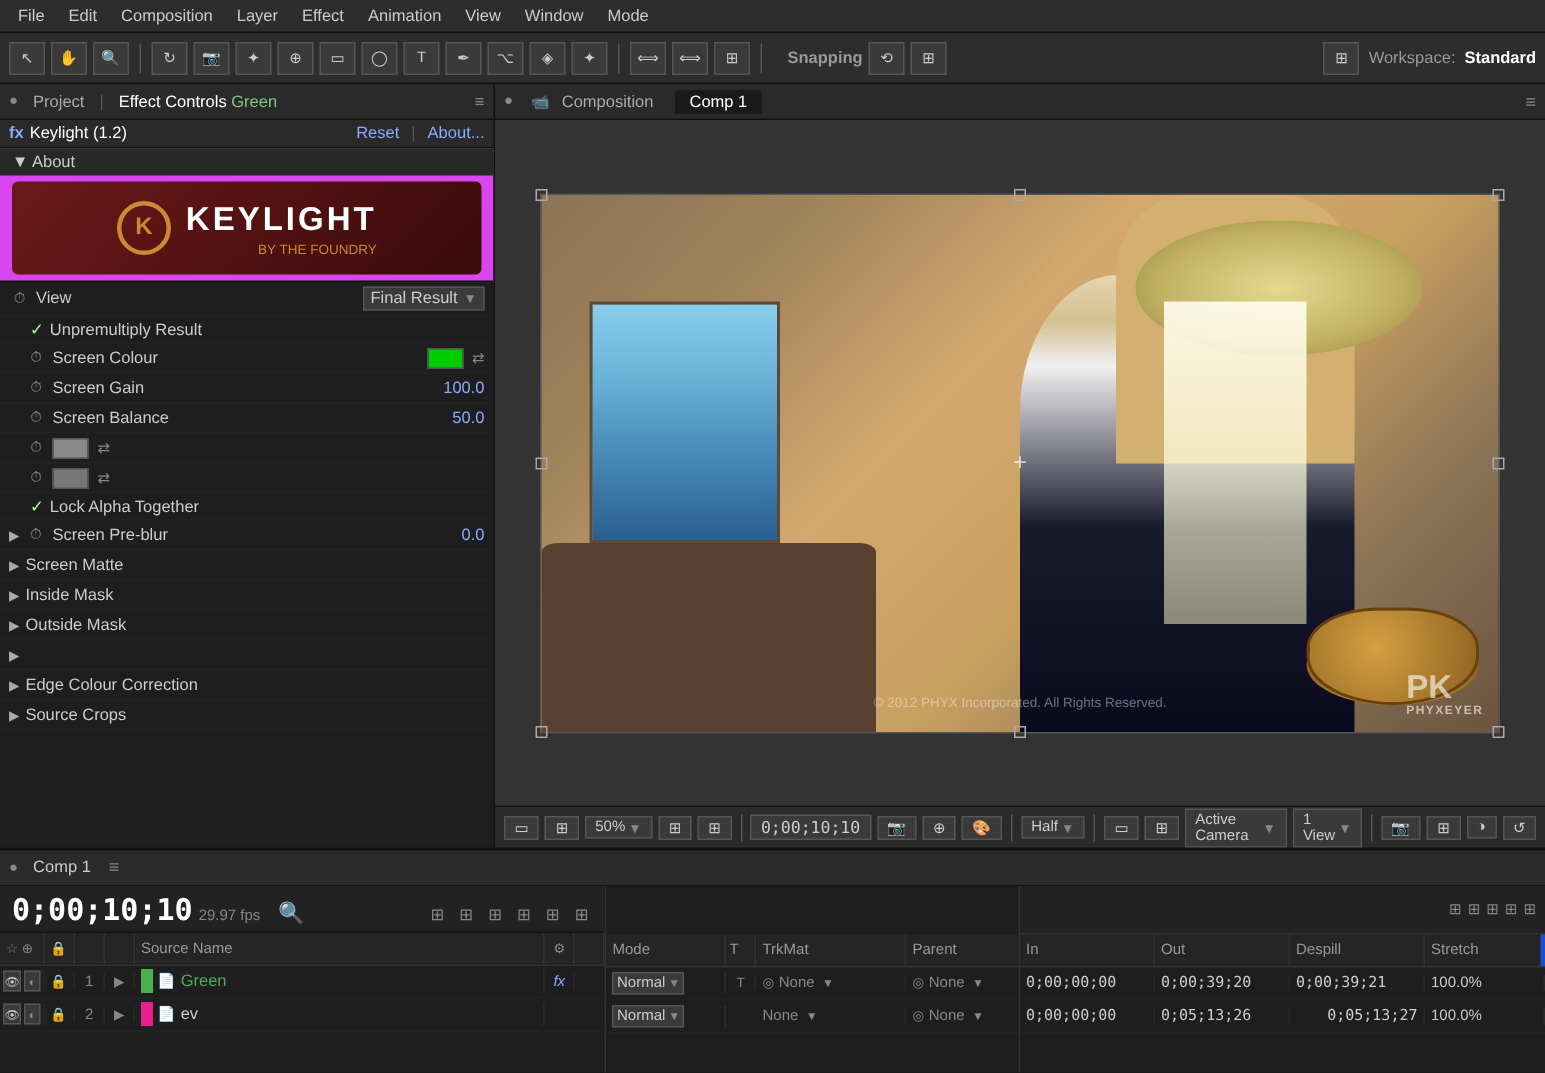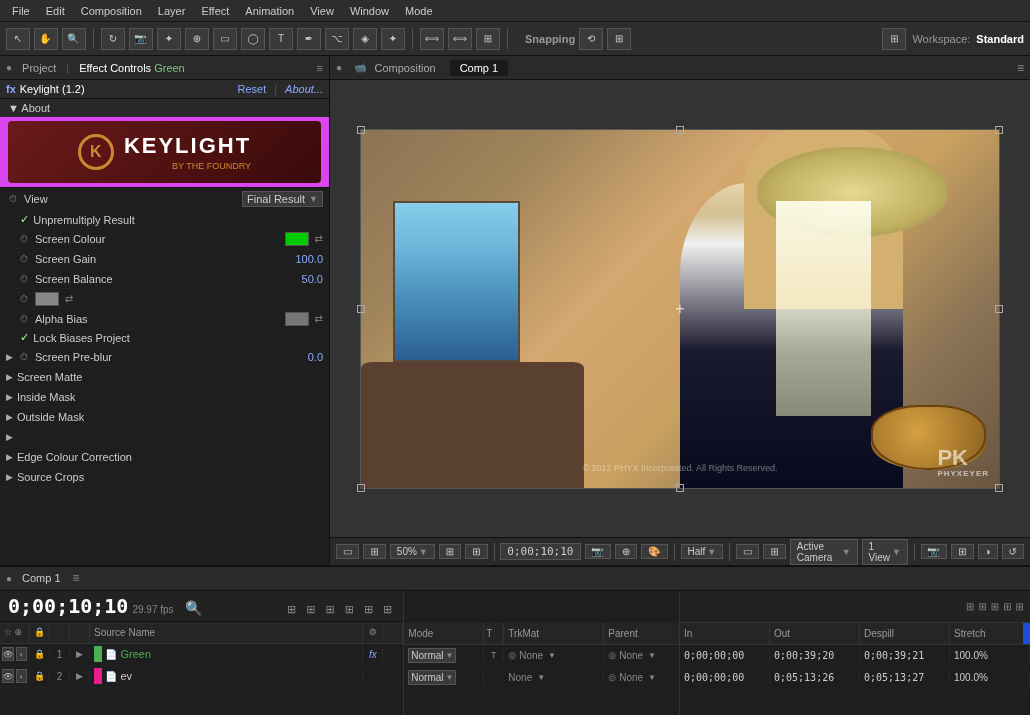--- a/index.html
+++ b/index.html
@@ -25,21 +25,21 @@
     .panel-tab { color: #aaa; font-size: 11px; padding: 0 6px; }
     .panel-tab.active { color: #fff; }
     .panel-close { color: #888; font-size: 10px; margin-right: 4px; }
 
     .layer-label { background: #252525; padding: 2px 8px; font-size: 11px; color: #aaa; border-bottom: 1px solid #111; }
 
     .keylight-header { background: #2a2a2a; padding: 3px 6px; display: flex; align-items: center; justify-content: space-between; border-bottom: 1px solid #111; }
     .keylight-fx { color: #88aaff; font-size: 11px; font-weight: bold; }
     .keylight-name { font-size: 11px; color: #fff; margin-left: 4px; }
     .keylight-reset { color: #88aaff; font-size: 11px; cursor: pointer; }
-    .keylight-about { color: #88aaff; font-size: 11px; cursor: pointer; font-style: italic; }
+    .keylight-about { color: #88aaff; font-size: 11px; cursor: pointer; }
 
     .about-section { background: #d946ef; padding: 0; border-bottom: 1px solid #111; }
     .about-label { padding: 3px 8px; font-size: 11px; color: #ccc; background: #282828; }
     .keylight-logo { background: linear-gradient(135deg, #6b1a1a 0%, #3a0a0a 100%); padding: 12px 20px; display: flex; align-items: center; justify-content: center; margin: 4px 8px; border-radius: 4px; }
     .keylight-logo-circle { width: 36px; height: 36px; border: 3px solid #cc8833; border-radius: 50%; display: flex; align-items: center; justify-content: center; color: #cc8833; font-size: 16px; font-weight: bold; margin-right: 10px; }
     .keylight-logo-text { color: #ffffff; font-size: 22px; font-weight: bold; letter-spacing: 2px; }
     .keylight-logo-sub { color: #cc8833; font-size: 9px; display: block; text-align: right; margin-top: 2px; }
 
     .effect-params { flex: 1; overflow-y: auto; }
     .param-row { display: flex; align-items: center; padding: 2px 6px; border-bottom: 1px solid #222; min-height: 20px; }
@@ -257,28 +257,27 @@
       <div class="param-row">
         <span class="param-expand"></span>
         <span class="param-icon">⏱</span>
         <div class="color-swatch-gray"></div>
         <span class="arrow-icon">⇄</span>
       </div>
 
       <div class="param-row">
         <span class="param-expand"></span>
         <span class="param-icon">⏱</span>
-        <span class="param-name">Alpha Bias</span>
         <div class="color-swatch-gray2"></div>
         <span class="arrow-icon">⇄</span>
       </div>
 
       <div class="unpremultiply-row">
         <span class="checkmark">✓</span>
-        <span>Lock Biases Project</span>
+        <span>Lock Alpha Together</span>
       </div>
 
       <div class="param-row">
         <span class="section-expand">▶</span>
         <span class="param-icon">⏱</span>
         <span class="param-name">Screen Pre-blur</span>
         <span class="param-value">0.0</span>
       </div>
 
       <div class="param-row">
@@ -562,40 +561,40 @@
       <div style="display:flex;background:#252525;border-bottom:1px solid #333;height:22px;">
         <div style="width:90px;border-right:1px solid #333;display:flex;align-items:center;padding:0 4px;">
           <span style="color:#999;font-size:10px;">In</span>
         </div>
         <div style="width:90px;border-right:1px solid #333;display:flex;align-items:center;padding:0 4px;">
           <span style="color:#999;font-size:10px;">Out</span>
         </div>
         <div style="width:90px;border-right:1px solid #333;display:flex;align-items:center;padding:0 4px;">
           <span style="color:#999;font-size:10px;">Despill</span>
         </div>
-        <div style="width:80px;border-right:7px solid #1d4ed8;display:flex;align-items:center;padding:0 4px;">
+        <div style="width:80px;border-right:3px solid #1d4ed8;display:flex;align-items:center;padding:0 4px;">
           <span style="color:#999;font-size:10px;">Stretch</span>
         </div>
         <div style="flex:1;"></div>
       </div>
 
       <div style="display:flex;height:22px;border-bottom:1px solid #222;align-items:center;">
         <div style="width:90px;border-right:1px solid #2a2a2a;padding:0 4px;font-size:10px;font-family:monospace;color:#ccc;">0;00;00;00</div>
         <div style="width:90px;border-right:1px solid #2a2a2a;padding:0 4px;font-size:10px;font-family:monospace;color:#ccc;">0;00;39;20</div>
         <div style="width:90px;border-right:1px solid #2a2a2a;padding:0 4px;font-size:10px;font-family:monospace;color:#ccc;">0;00;39;21</div>
         <div style="width:80px;border-right:1px solid #2a2a2a;padding:0 4px;font-size:10px;color:#ccc;">100.0%</div>
         <div style="flex:1;position:relative;overflow:hidden;height:22px;">
           
         </div>
       </div>
 
       <div style="display:flex;height:22px;border-bottom:1px solid #222;align-items:center;">
         <div style="width:90px;border-right:1px solid #2a2a2a;padding:0 4px;font-size:10px;font-family:monospace;color:#ccc;">0;00;00;00</div>
         <div style="width:90px;border-right:1px solid #2a2a2a;padding:0 4px;font-size:10px;font-family:monospace;color:#ccc;">0;05;13;26</div>
-        <div style="width:90px;border-right:1px solid #2a2a2a;padding:0 4px;font-size:10px;font-family:monospace;color:#ccc;">0;05;13;27</div>
+        <div style="width:90px;border-right:1px solid #2a2a2a;padding:0 4px;font-size:10px;font-family:monospace;color:#ccc;text-align:right;">0;05;13;27</div>
         <div style="width:80px;border-right:1px solid #2a2a2a;padding:0 4px;font-size:10px;color:#ccc;">100.0%</div>
         <div style="flex:1;position:relative;overflow:hidden;height:22px;">
           
         </div>
       </div>
     </div>
   </div>
 </div>
 
 </body></html>

